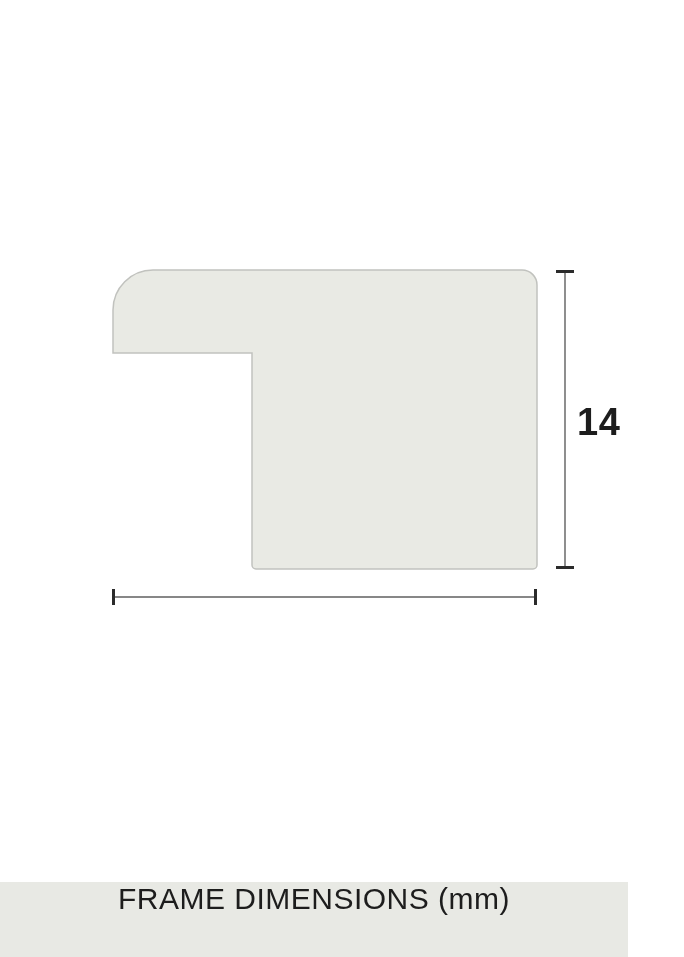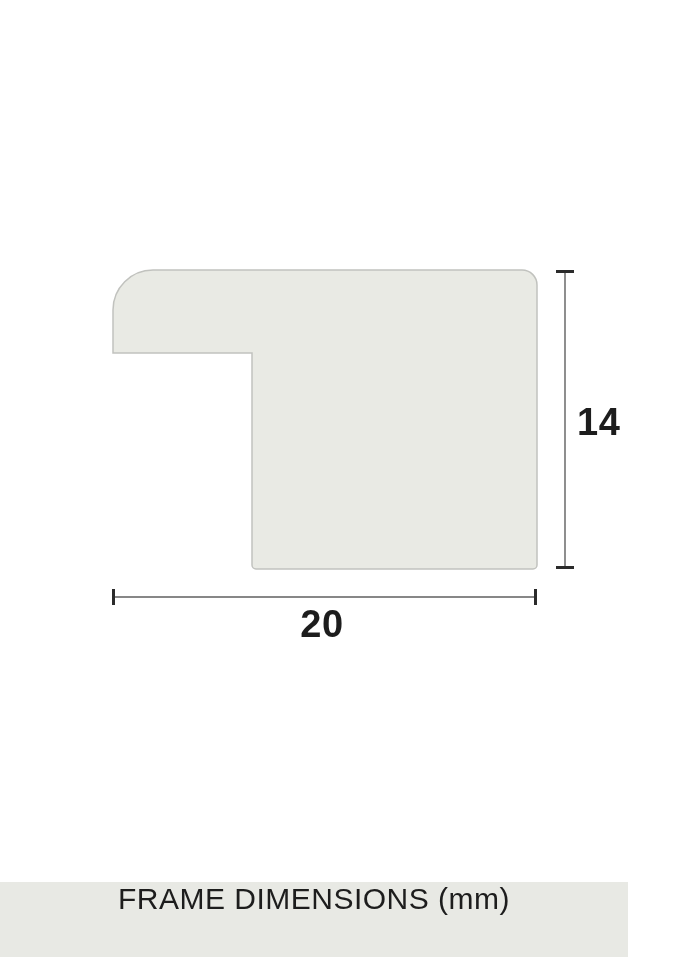--- a/index.html
+++ b/index.html
@@ -93,19 +93,18 @@
 
     <g>
       <line class="dim-line" x1="113" y1="597" x2="536" y2="597"></line>
       <line class="dim-tick" x1="113.5" y1="589" x2="113.5" y2="605"></line>
       <line class="dim-tick" x1="535.5" y1="589" x2="535.5" y2="605"></line>
     </g>
   </svg>
 
   <div class="dim-label height">14</div>
 
-  <div class="dim-label width">20</div>
 
   <div class="footer-bar">
     <span class="footer-title">FRAME DIMENSIONS (mm)</span>
   </div>
 
 </div>
 
 </body></html>

